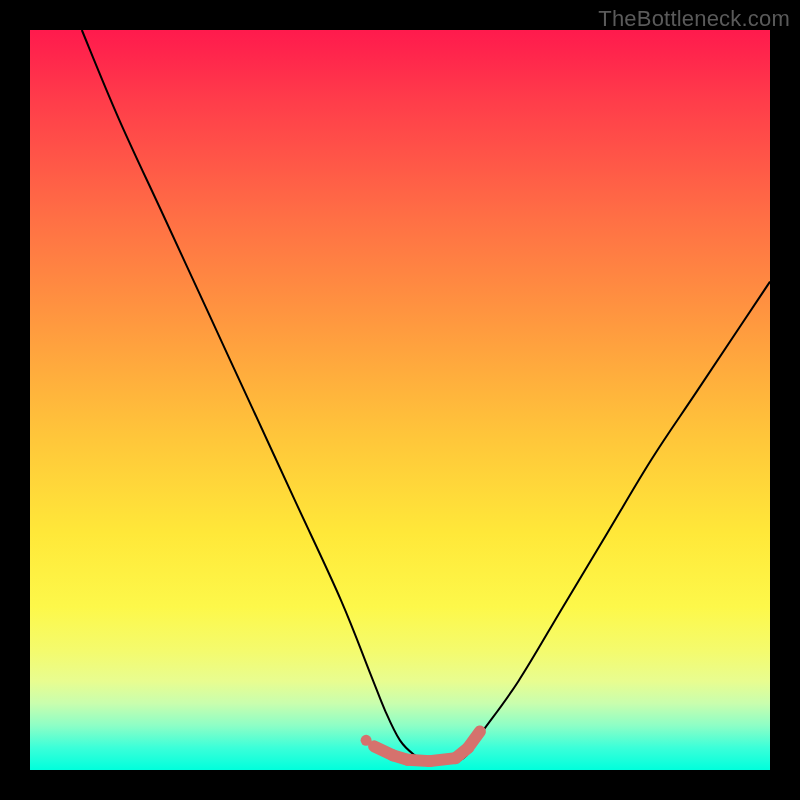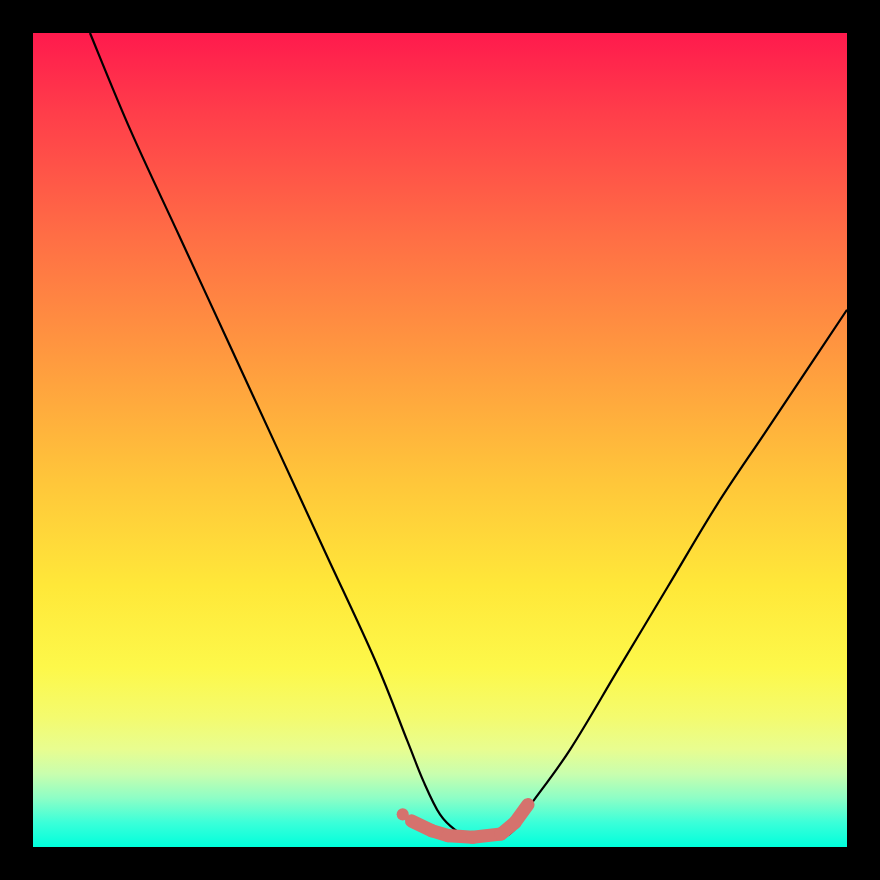--- a/index.html
+++ b/index.html
@@ -56,20 +56,21 @@
     width: 740px;
     height: 740px;
     overflow: visible;
   }
 </style>
 </head>
 <body>
 
 <div class="chart-frame">
 
+  <div class="watermark">TheBottleneck.com</div>
 
   <div class="plot-area">
     <svg class="curve-layer" viewBox="0 0 740 740" preserveAspectRatio="none">
       <g>
         <path fill="none" stroke="#000000" stroke-width="2" d="M 51.800000000000004 0 C 58.46 15.983999999999991, 74.148 55.49999999999996, 88.8 88.79999999999995 C 103.452 122.09999999999995, 117.216 150.368, 133.2 185 C 149.184 219.632, 161.61599999999999 246.56799999999998, 177.6 281.2 C 193.584 315.832, 206.016 342.76800000000003, 222 377.40000000000003 C 237.984 412.03200000000004, 250.41599999999997 438.968, 266.4 473.6 C 282.38399999999996 508.232, 297.48 539.164, 310.8 569.8 C 324.12 600.4359999999999, 332.408 623.8199999999999, 340.40000000000003 643.8 C 348.39200000000005 663.78, 349.872 668.8119999999999, 355.2 680.8 C 360.52799999999996 692.788, 364.67199999999997 702.408, 370 710.4 C 375.32800000000003 718.3919999999999, 379.472 721.2040000000001, 384.8 725.2 C 390.12800000000004 729.196, 392.94000000000005 731.268, 399.6 732.6 C 406.26 733.932, 415.14 733.932, 421.79999999999995 732.6 C 428.4599999999999 731.268, 431.27199999999993 730.528, 436.59999999999997 725.2 C 441.928 719.8720000000001, 442.07599999999996 716.32, 451.4 703 C 460.724 689.68, 473.74800000000005 673.844, 488.40000000000003 651.2 C 503.052 628.556, 516.8159999999999 603.84, 532.8 577.2 C 548.784 550.5600000000001, 561.216 529.84, 577.2 503.2 C 593.1840000000001 476.56, 605.616 454.508, 621.6 429.2 C 637.5840000000001 403.892, 650.016 386.57599999999996, 666 362.59999999999997 C 681.984 338.62399999999997, 697.0799999999999 315.98, 710.4 296 C 723.72 276.02, 734.672 259.592, 740 251.59999999999997" id="mainCurvePath"></path>
       </g>
       <g id="markerGroup">
           <line x1="344.1" y1="716.32" x2="362.59999999999997" y2="725.2" stroke="#d5726d" stroke-width="12" stroke-linecap="round"></line>
           <line x1="362.59999999999997" y1="725.2" x2="377.40000000000003" y2="729.64" stroke="#d5726d" stroke-width="12" stroke-linecap="round"></line>
           <line x1="377.40000000000003" y1="729.64" x2="399.6" y2="731.12" stroke="#d5726d" stroke-width="12" stroke-linecap="round"></line>

